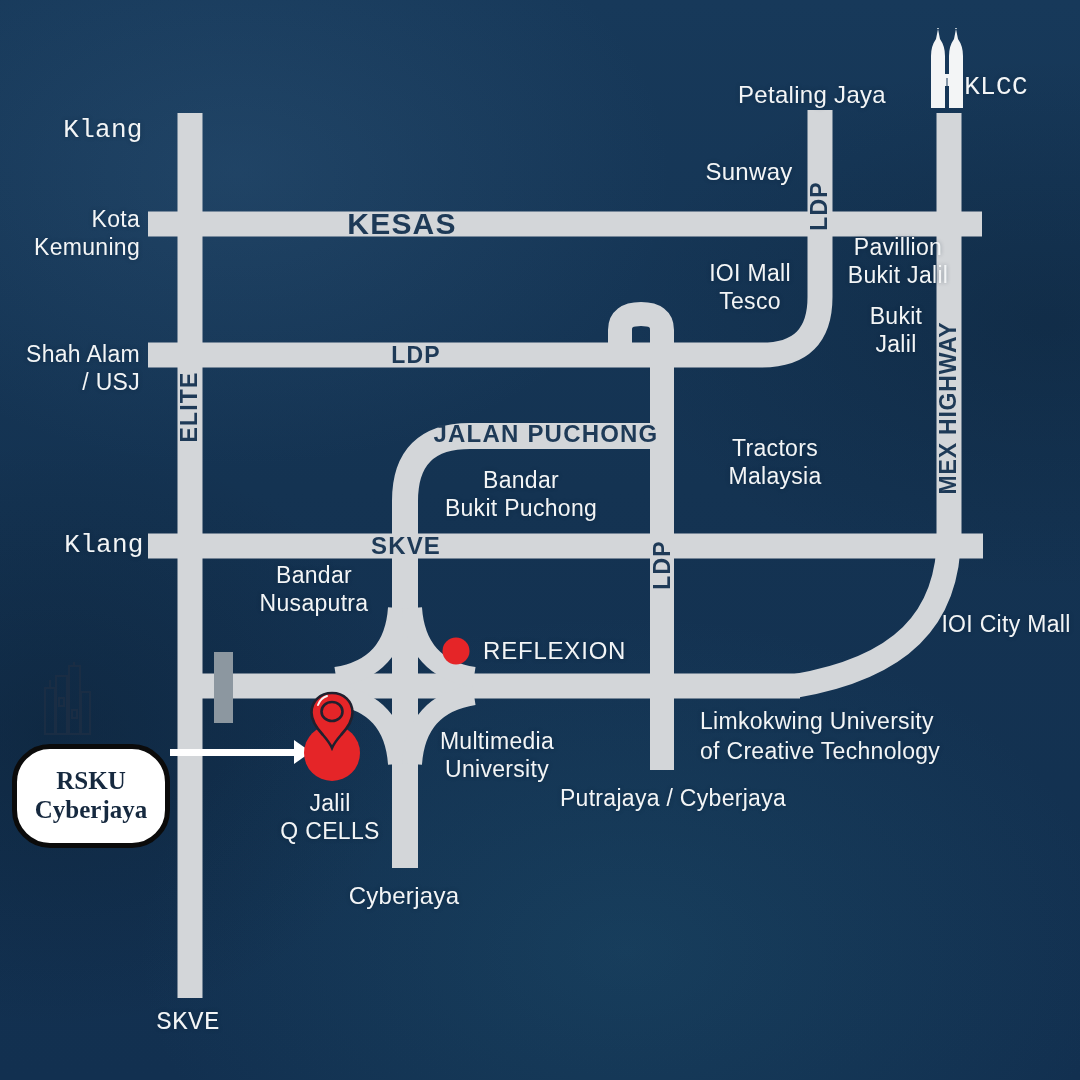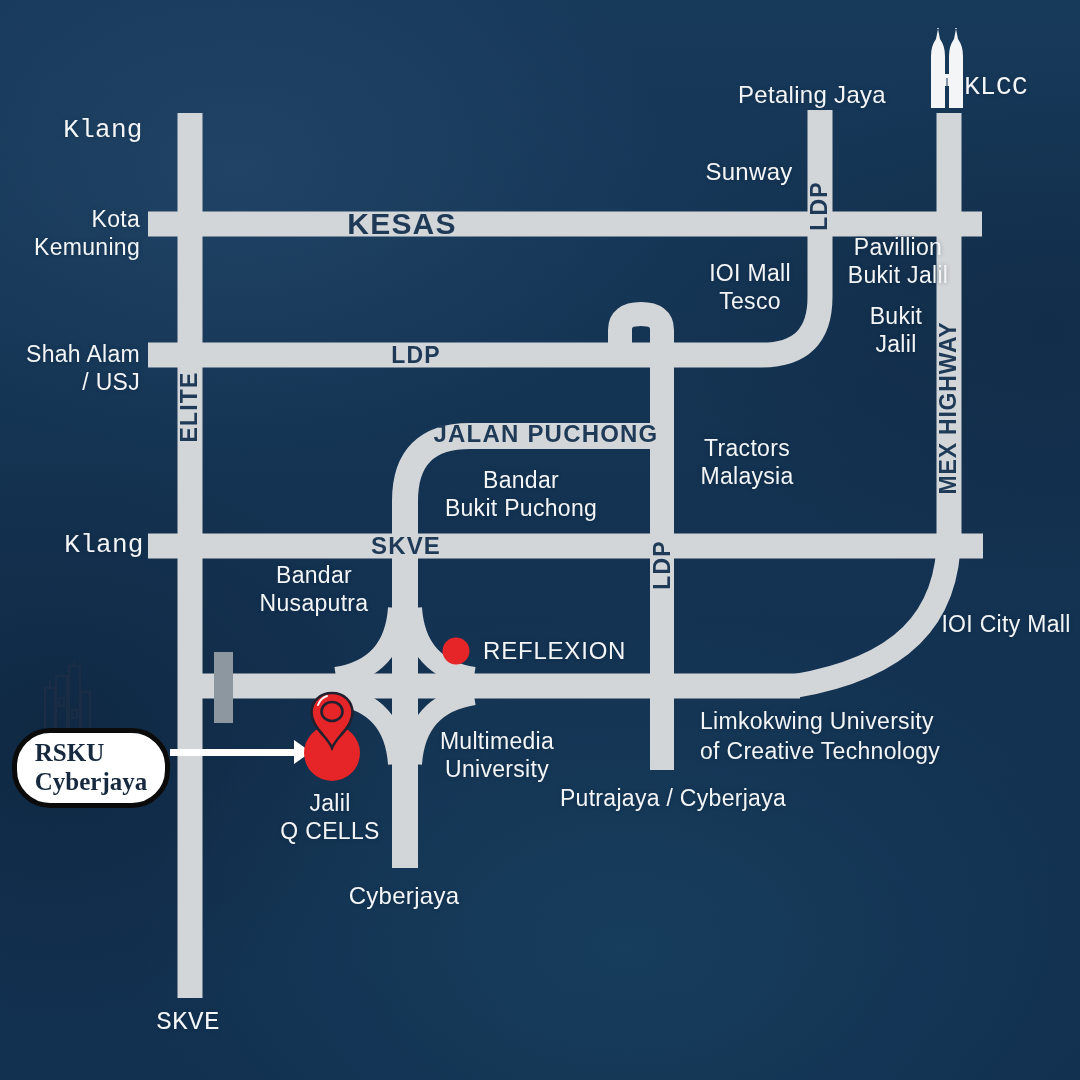--- a/index.html
+++ b/index.html
@@ -29,23 +29,23 @@
   .v{transform:translate(-50%,-50%) rotate(-90deg);white-space:nowrap;}
   .dot{
     position:absolute;width:27px;height:27px;border-radius:50%;
     background:#e52528;transform:translate(-50%,-50%);
   }
   .toll{
     position:absolute;left:214px;top:652px;width:19px;height:71px;
     background:#8c97a0;
   }
   .callout{
-    position:absolute;left:12px;top:728px;width:158px;height:80px;
+    position:absolute;left:12px;top:744px;width:158px;height:104px;
     background:#ffffff;border:5px solid #0b0b0b;border-radius:38px;
-    display:flex;align-items:center;justify-content:center;
+    display:flex;align-items:center;justify-content:center;text-align:center;
     box-sizing:border-box;z-index:6;
   }
   .callout .ct{
     font-family:"Liberation Serif",serif;font-weight:700;font-size:25px;
     line-height:1.15;color:#16293f;white-space:pre-line;
   }
   .arrow-line{
     position:absolute;left:170px;top:749px;width:126px;height:7px;
     background:#ffffff;z-index:5;
   }
@@ -109,21 +109,21 @@
   <div class="lbl" style="left:750px;top:288px">IOI Mall
 Tesco</div>
   <div class="lbl" style="left:898px;top:262px">Pavillion
 Bukit Jalil</div>
   <div class="lbl" style="left:896px;top:331px">Bukit
 Jalil</div>
   <div class="lbl align-r" style="left:140px;top:369px">Shah Alam
 / USJ</div>
   <div class="lbl" style="left:521px;top:495px">Bandar
 Bukit Puchong</div>
-  <div class="lbl" style="left:747px;top:463px">Tractors
+  <div class="lbl" style="left:775px;top:463px">Tractors
 Malaysia</div>
   <div class="lbl big" style="left:104px;top:546px">Klang</div>
   <div class="lbl" style="left:314px;top:590px">Bandar
 Nusaputra</div>
   <div class="lbl" style="left:1006px;top:625px;white-space:nowrap">IOI City Mall</div>
   <div class="lbl align-l" style="left:483px;top:651px;font-size:24px;letter-spacing:.8px">REFLEXION</div>
   <div class="lbl" style="left:497px;top:756px">Multimedia
 University</div>
   <div class="lbl align-l" style="left:700px;top:737px;line-height:1.3">Limkokwing University
 of Creative Technology</div>

